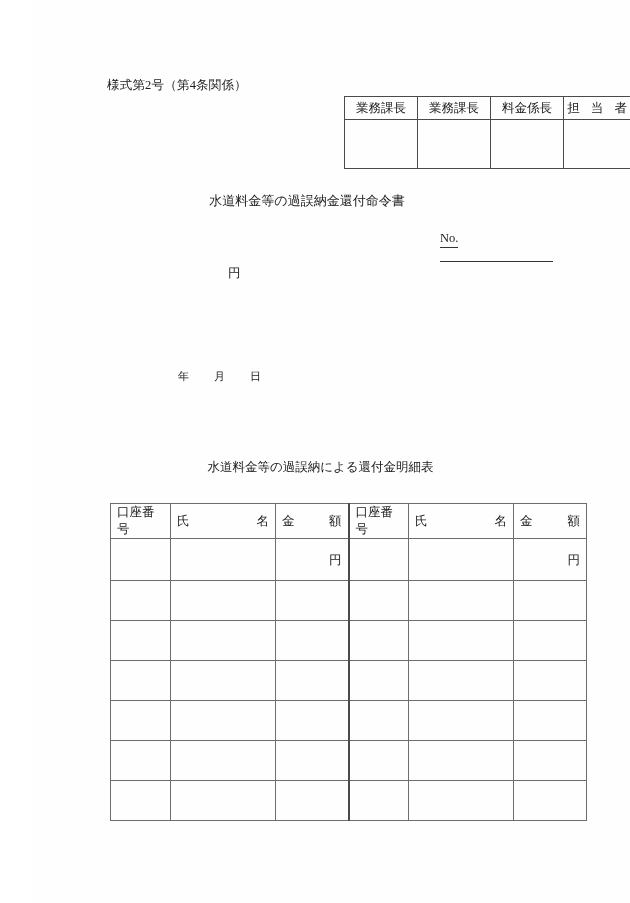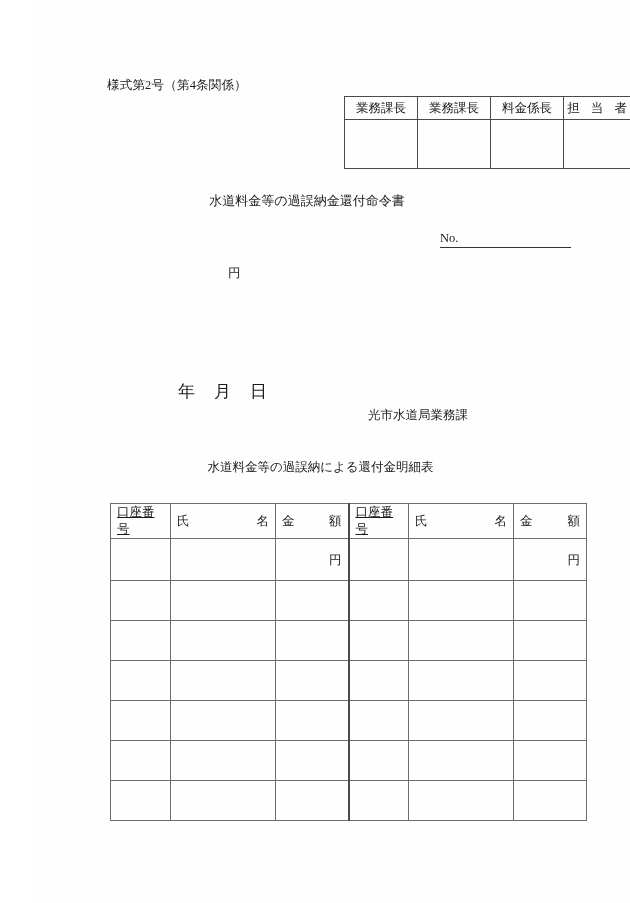--- a/index.html
+++ b/index.html
@@ -81,21 +81,22 @@
     white-space: nowrap;
   }
 
   
   .no-line {
     position: absolute;
     left: 408px;
     top: 231px;
     font-size: 12.5px;
     display: flex;
-    align-items: flex-end;
+    align-items: flex-start;
+    flex-direction: column;
   }
   .no-line .no-label {
     border-bottom: 1px solid #333;
     padding-bottom: 1px;
   }
   .no-line .no-rule {
     display: inline-block;
     width: 113px;
     border-bottom: 1px solid #333;
     height: 13px;
@@ -126,22 +127,22 @@
   }
   .body-text .gap {
     display: inline-block;
     width: 30px;
   }
 
   
   .date-line {
     position: absolute;
     left: 146px;
-    top: 380px;
-    font-size: 17px;
+    top: 369px;
+    font-size: 11px;
   }
   .date-line span.d {
     display: inline-block;
     width: 36px;
   }
 
   
   .issuer {
     position: absolute;
     left: 336px;
@@ -176,21 +177,21 @@
     font-size: 12.5px;
     padding: 0 6px;
     vertical-align: middle;
     height: 40px;
     box-sizing: border-box;
   }
   .detail-table tr.hdr td {
     height: 31px;
     text-align: left;
   }
-  .detail-table td.c-acct { width: 60px; text-align: center; text-decoration: underline; }
+  .detail-table td.c-acct { width: 60px; text-align: center; }
   .detail-table td.c-name { width: 105px; }
   .detail-table td.c-amt  { width: 73px; }
   .detail-table td.mid-left { border-left: 2px solid #4a4a4a; }
   .detail-table .spread {
     display: flex;
     justify-content: space-between;
     width: 100%;
   }
   .detail-table .amt-yen {
     display: block;
@@ -234,21 +235,20 @@
   <div class="amount-line">
     <span>円</span>
   </div>
 
 
   <div class="date-line">
     <span class="d">年</span><span class="d">月</span><span class="d">日</span>
   </div>
 
   <div class="issuer">
-    <div>光市水道局業務課</div>
   </div>
 
   <div class="detail-title">水道料金等の過誤納による還付金明細表</div>
 
   <table class="detail-table">
     <tbody>
         <tr class="hdr">
       <td class="c-acct">口座番号</td>
       <td class="c-name">
         <span class="spread">

